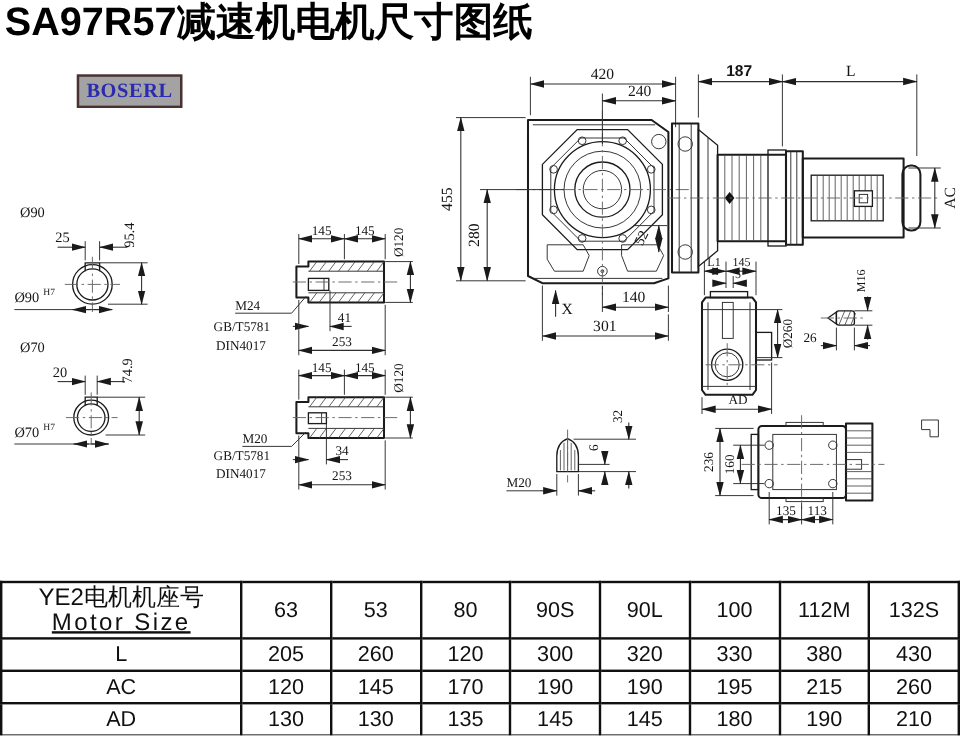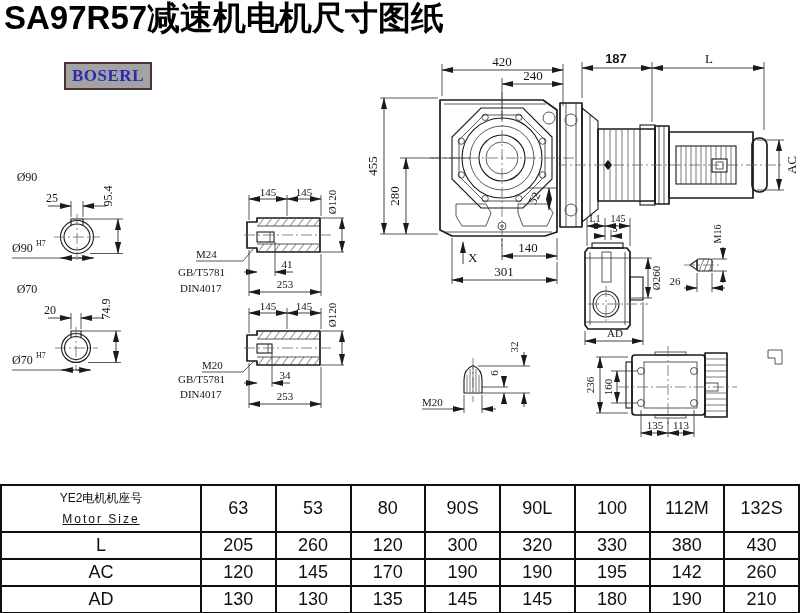--- a/index.html
+++ b/index.html
@@ -19,21 +19,21 @@
   .ol{fill:none;stroke:#1b1b1b;stroke-width:1.7;stroke-linejoin:round;stroke-linecap:round}
   .ml{fill:none;stroke:#1b1b1b;stroke-width:1.1}
   .tl{fill:none;stroke:#2e2e2e;stroke-width:.8}
   .dl{fill:none;stroke:#2e2e2e;stroke-width:.9}
   .cl{fill:none;stroke:#666;stroke-width:.8;stroke-dasharray:11 3 2 3}
   .hz{fill:none;stroke:#444;stroke-width:.7}
   .spec{position:absolute;left:0;top:484px;width:800px;border-collapse:collapse;table-layout:fixed;}
   .spec td{border:2px solid #101010;text-align:center;font-size:18px;color:#101010;padding:0;
            vertical-align:middle;}
   .spec tr.hdr{height:47px;} .spec tr.data{height:27px;}
-  .hcell div{font-size:12px;line-height:21px;}
+  .hcell div{font-size:20px;line-height:21px;}
   .hcell .en{letter-spacing:2px;text-decoration:underline;}
 </style>
 </head>
 <body>
 
 <div class="page">
 
   <div class="title">SA97R57减速机电机尺寸图纸</div>
   <div class="logo">BOSERL</div>
 
@@ -393,21 +393,21 @@
       <td>430</td>
     </tr>
     <tr class="data">
       <td>AC</td>
       <td>120</td>
       <td>145</td>
       <td>170</td>
       <td>190</td>
       <td>190</td>
       <td>195</td>
-      <td>142</td>
+      <td>215</td>
       <td>260</td>
     </tr>
     <tr class="data">
       <td>AD</td>
       <td>130</td>
       <td>130</td>
       <td>135</td>
       <td>145</td>
       <td>145</td>
       <td>180</td>

